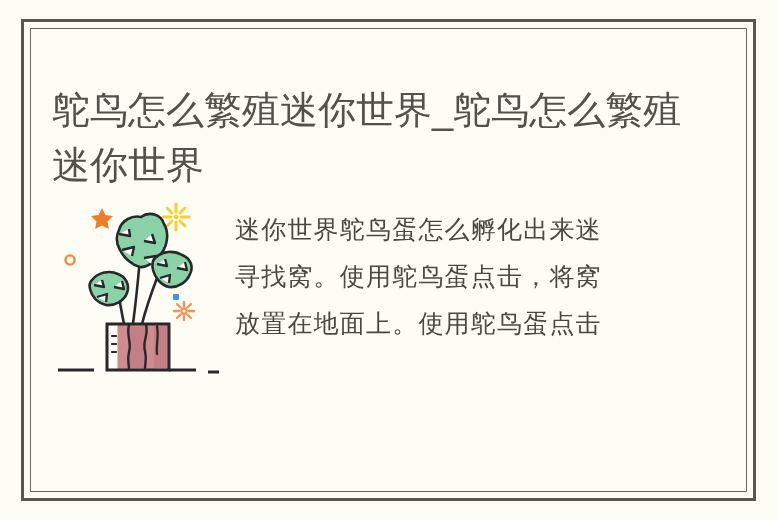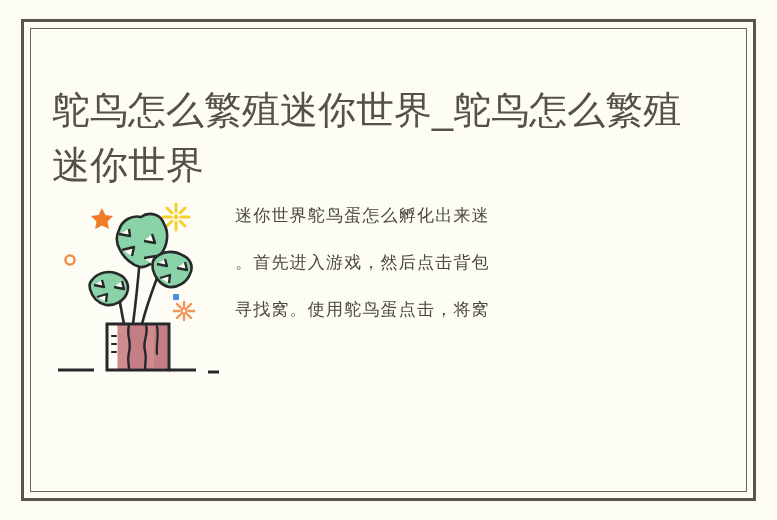--- a/index.html
+++ b/index.html
@@ -75,26 +75,26 @@
     top: 168px;
     width: 170px;
     height: 185px;
   }
   .illustration svg { display: block; }
 
   
   .body-text {
     position: absolute;
     left: 205px;
-    top: 164px;
+    top: 180px;
     width: 420px;
     color: #4b4840;
-    font-size: 17px;
+    font-size: 25px;
     line-height: 47px;
-    font-family: Liberation Serif, serif;
+    font-family: Liberation Mono, monospace;
     letter-spacing: 1.2px;
   }
   .body-line {
     white-space: nowrap;
     display: block;
   }
 </style>
 </head>
 <body>
 
@@ -201,18 +201,18 @@
           <line x1="2" y1="174" x2="38" y2="174"></line>
           <line x1="113" y1="174" x2="140" y2="174"></line>
           <line x1="152" y1="176" x2="163" y2="176"></line>
         </g>
 
       </svg>
     </div>
 
     <div class="body-text">
       <span class="body-line">迷你世界鸵鸟蛋怎么孵化出来迷</span>
-      <span class="body-line">。首先进入游戏，然后点击背包</span>
       <span class="body-line">寻找窝。使用鸵鸟蛋点击，将窝</span>
+      <span class="body-line">放置在地面上。使用鸵鸟蛋点击</span>
     </div>
 
   </div>
 </div>
 
 </body></html>

